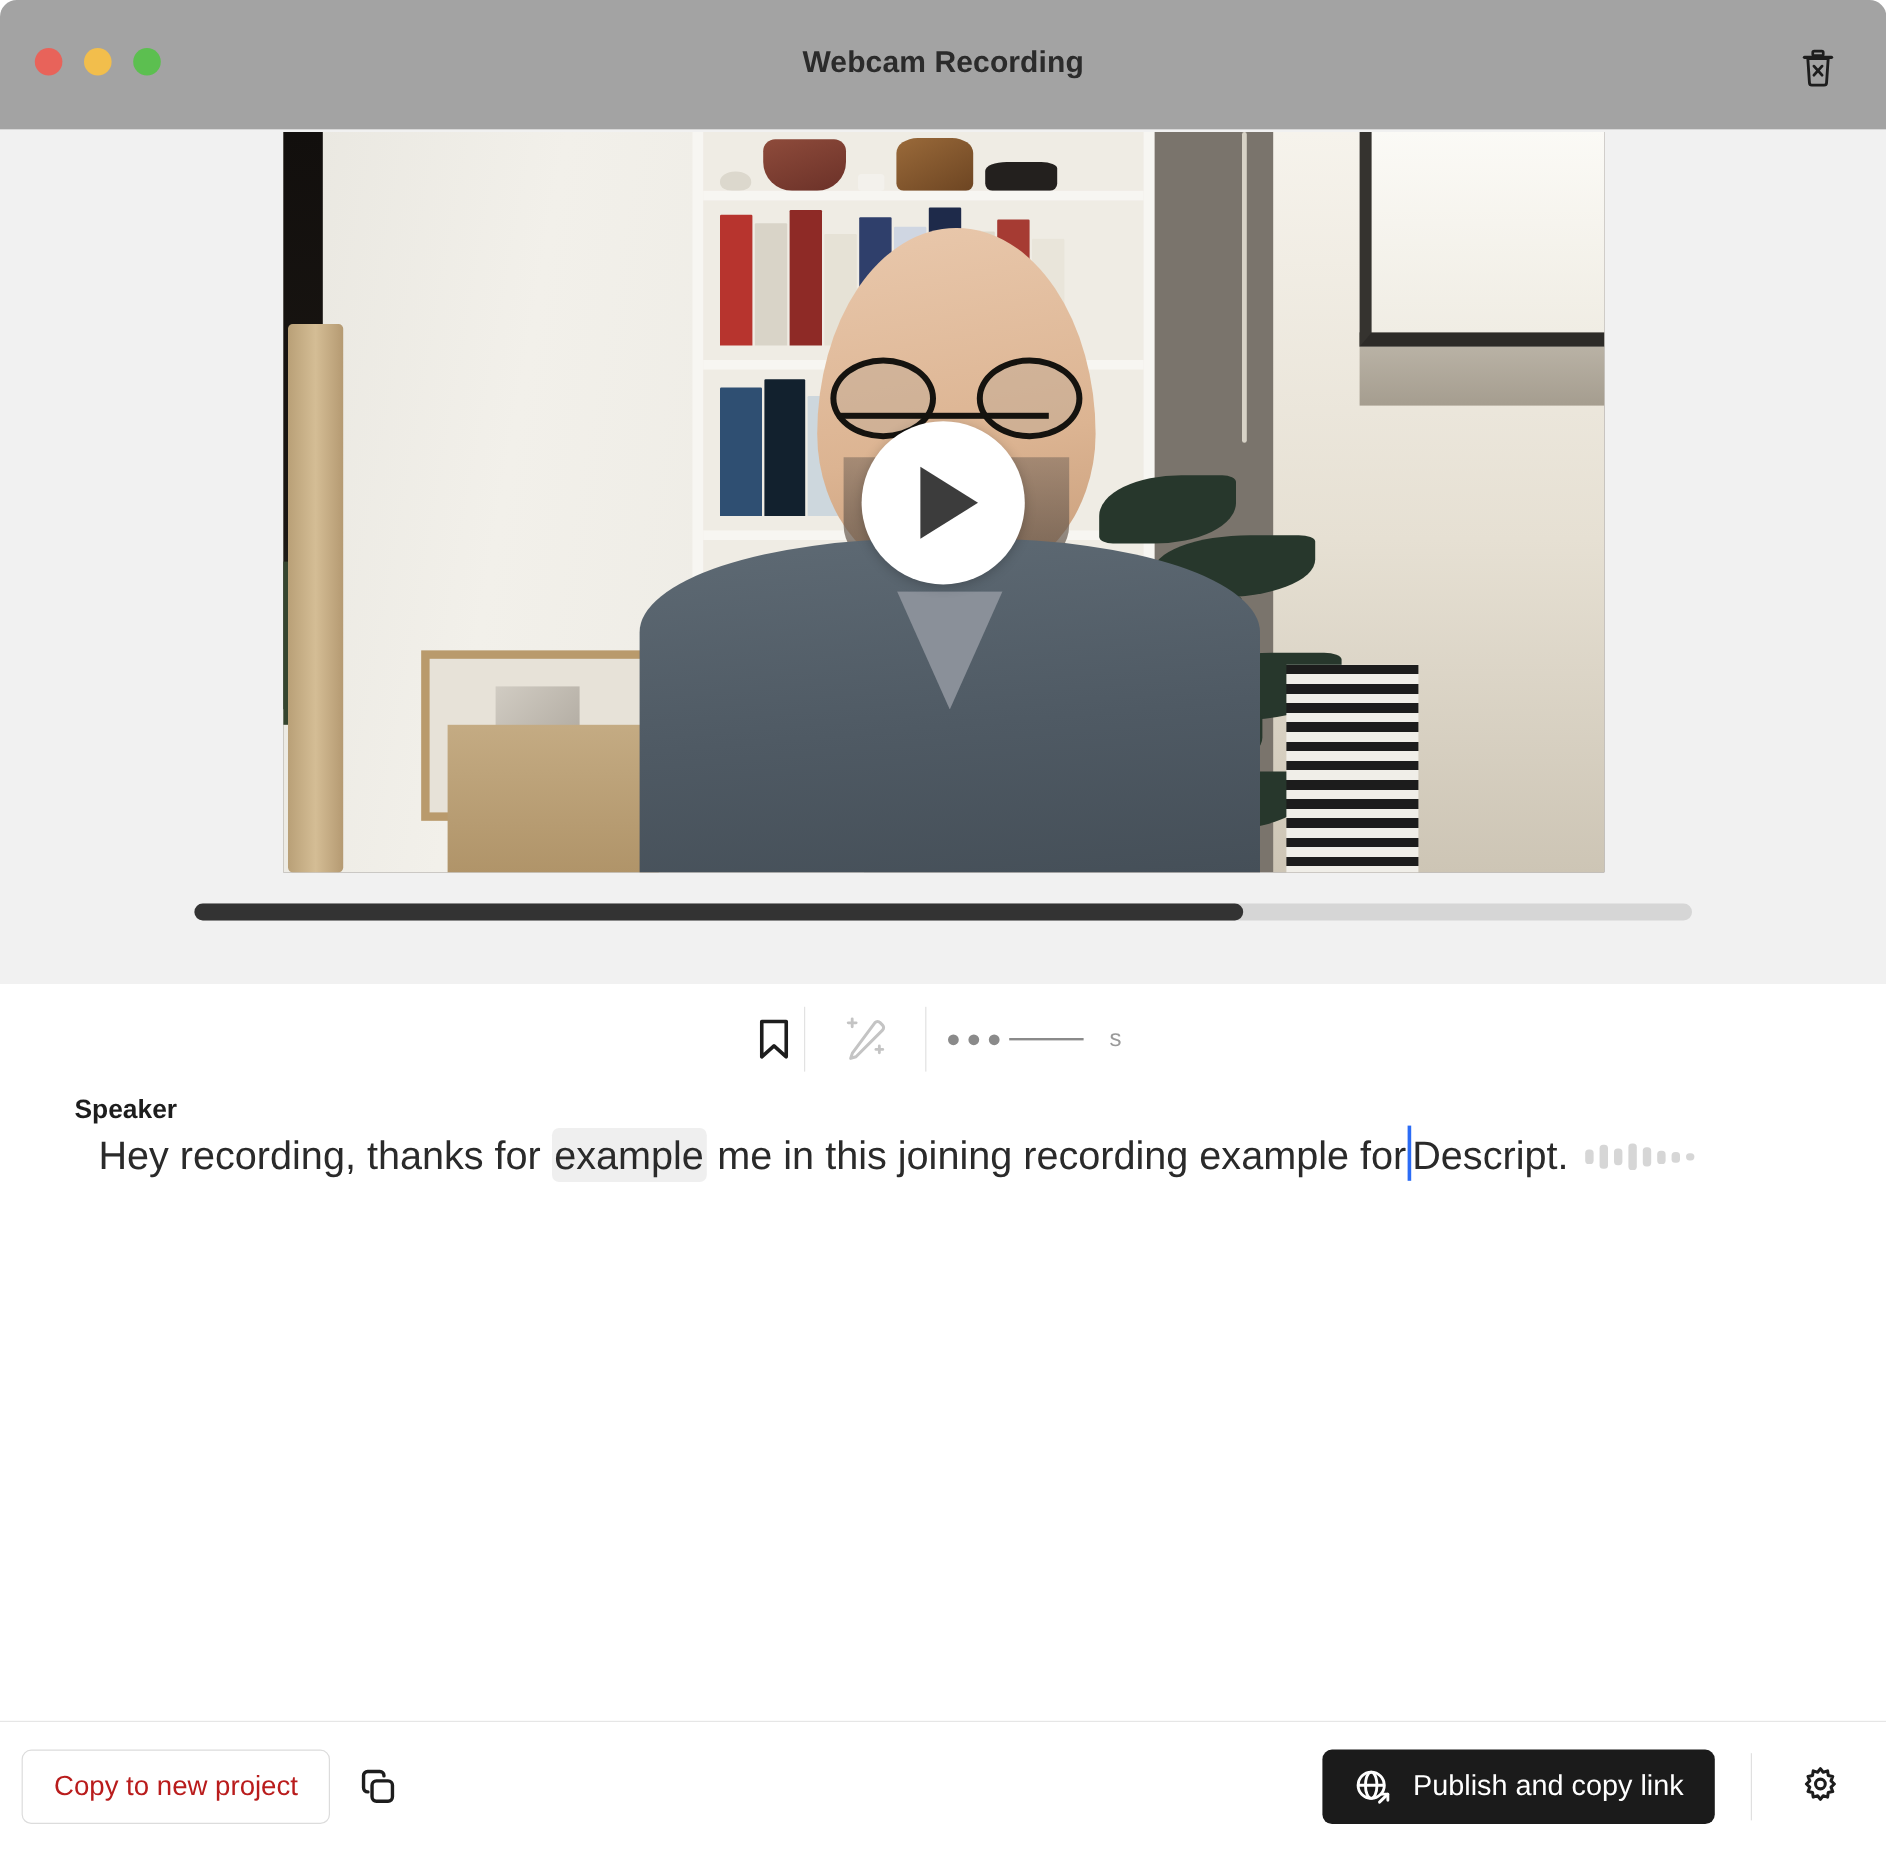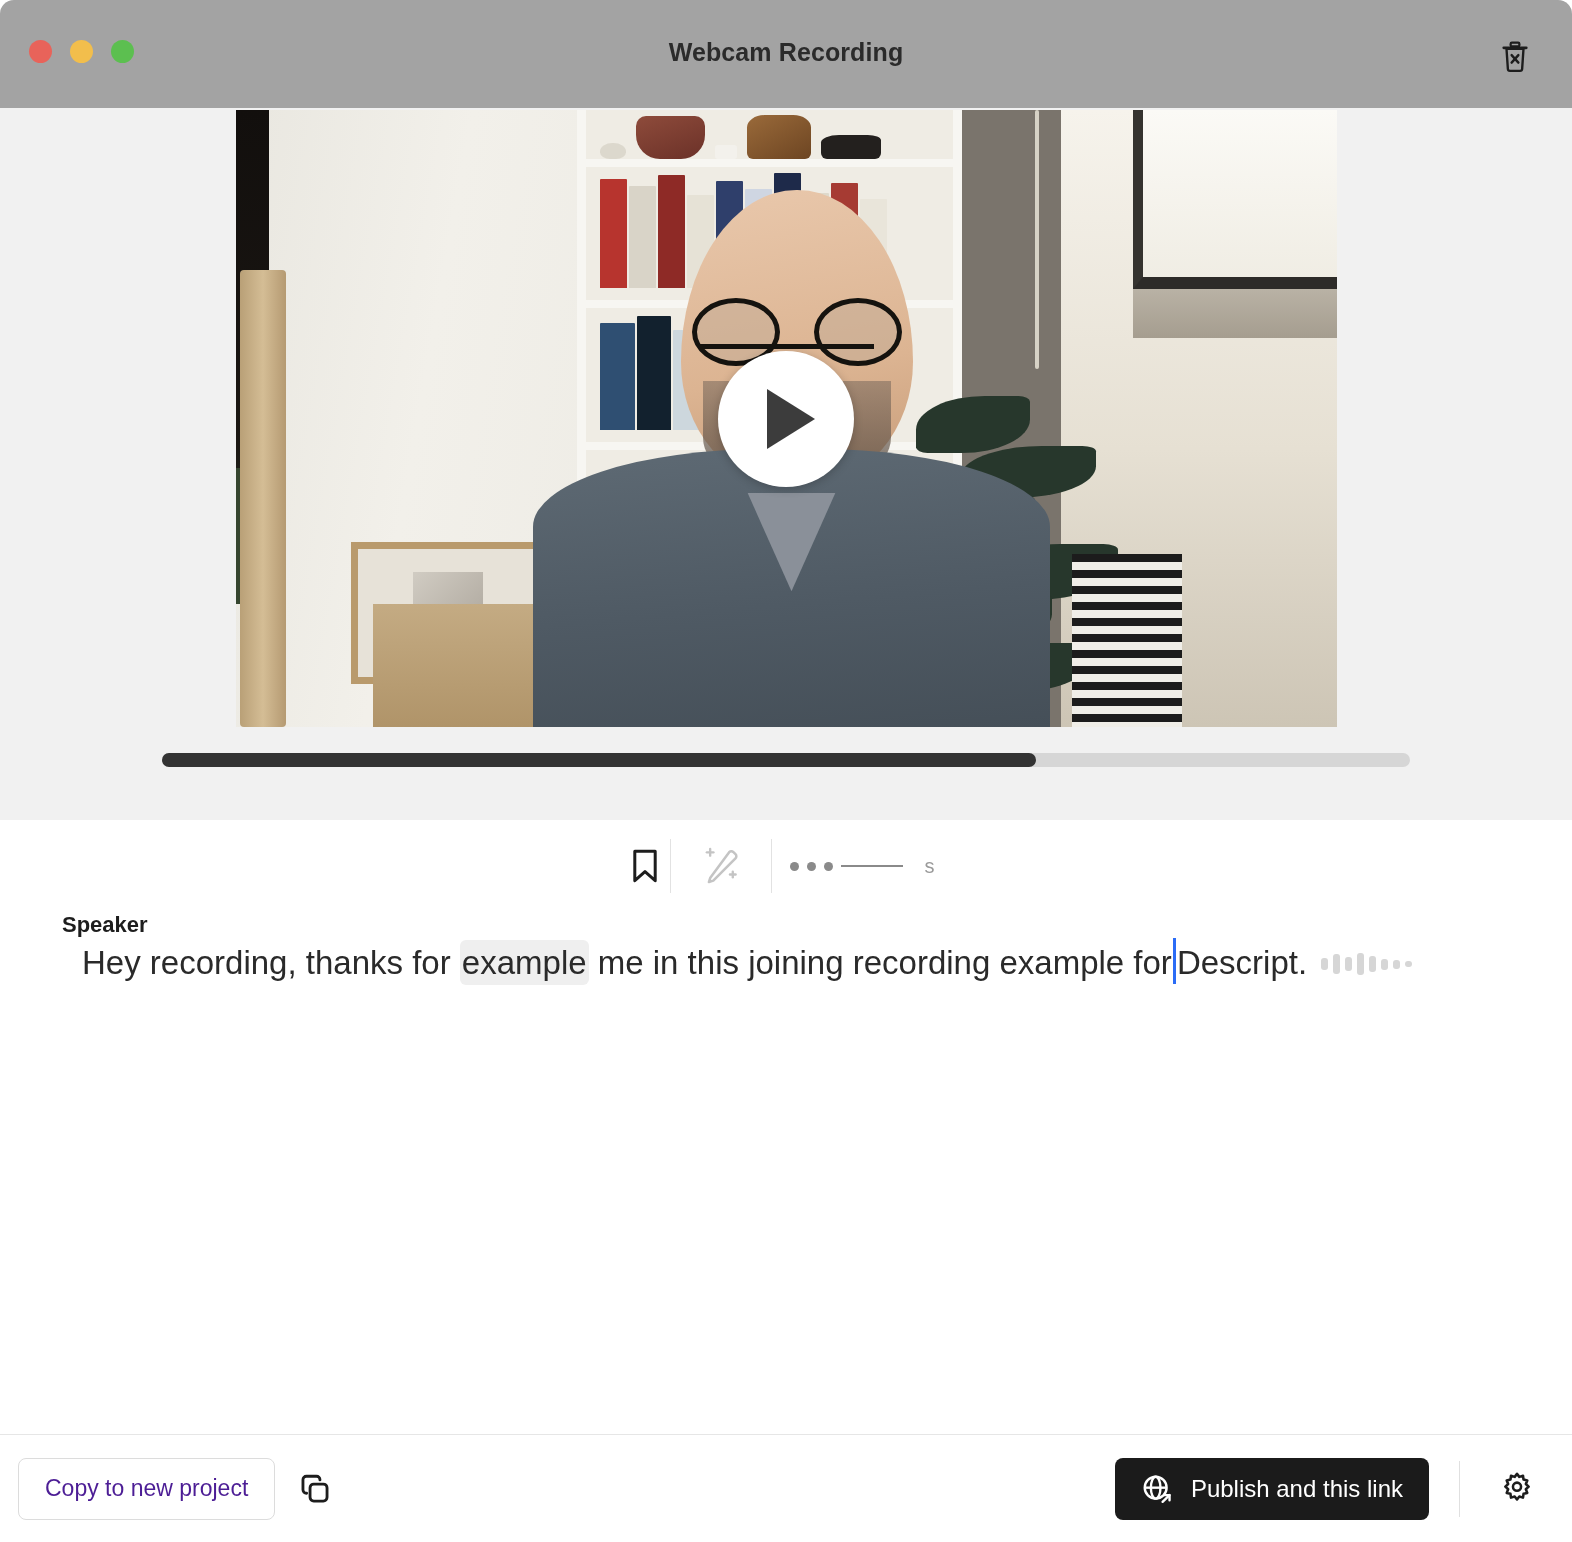--- a/index.html
+++ b/index.html
@@ -353,21 +353,21 @@
     padding: 0 28px 0 18px;
     background: #ffffff;
   }
   .btn-outline {
     height: 62px;
     padding: 0 26px;
     border: 1px solid #dcdcdc;
     border-radius: 8px;
     background: #ffffff;
     font-size: 23px;
-    color: #4c1d95;
+    color: #b91c1c;
     display: flex;
     align-items: center;
     cursor: pointer;
     font-family: "Liberation Sans", sans-serif;
   }
   .icon-btn {
     width: 52px; height: 52px;
     margin-left: 14px;
     display: flex; align-items: center; justify-content: center;
     cursor: pointer;
@@ -575,21 +575,21 @@
       <div class="spacer"></div>
 
       <button class="btn-dark">
         <svg width="32" height="32" viewBox="0 0 24 24">
           <circle cx="11" cy="11" r="8.2" fill="none" stroke="#ffffff" stroke-width="1.8"></circle>
           <ellipse cx="11" cy="11" rx="3.6" ry="8.2" fill="none" stroke="#ffffff" stroke-width="1.8"></ellipse>
           <line x1="2.8" y1="11" x2="19.2" y2="11" stroke="#ffffff" stroke-width="1.8"></line>
           <line x1="16.2" y1="21.6" x2="21.4" y2="16.6" stroke="#ffffff" stroke-width="1.8" stroke-linecap="round"></line>
           <polyline points="21.4,20.4 21.4,16.6 17.6,16.6" fill="none" stroke="#ffffff" stroke-width="1.8" stroke-linecap="round" stroke-linejoin="round"></polyline>
         </svg>
-        <span>Publish and this link</span>
+        <span>Publish and copy link</span>
       </button>
 
       <div class="bottom-divider"></div>
 
       <div class="gear-btn">
         <svg width="36" height="36" viewBox="0 0 24 24">
           <path d="M12 1.9 l1.55 2.0 l2.45 -0.75 l0.35 2.55 l2.5 0.6 l-0.95 2.4 l1.85 1.75 l-1.85 1.75 l0.95 2.4 l-2.5 0.6 l-0.35 2.55 l-2.45 -0.75 L12 19 l-1.55 -2.0 l-2.45 0.75 l-0.35 -2.55 l-2.5 -0.6 l0.95 -2.4 L4.25 10.45 l1.85 -1.75 l-0.95 -2.4 l2.5 -0.6 l0.35 -2.55 l2.45 0.75 Z" fill="none" stroke="#1d1d1d" stroke-width="1.7" stroke-linejoin="round"></path>
           <circle cx="12" cy="10.45" r="2.7" fill="none" stroke="#1d1d1d" stroke-width="1.7"></circle>
         </svg>
       </div>

